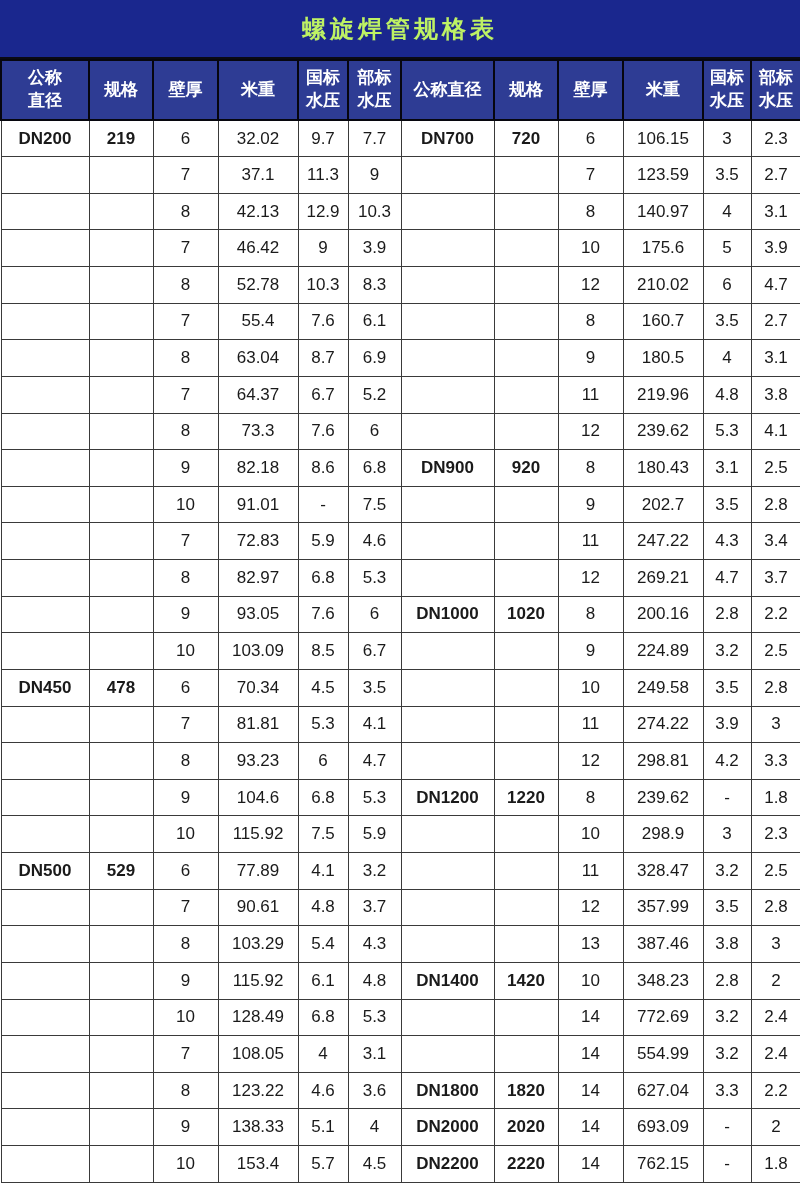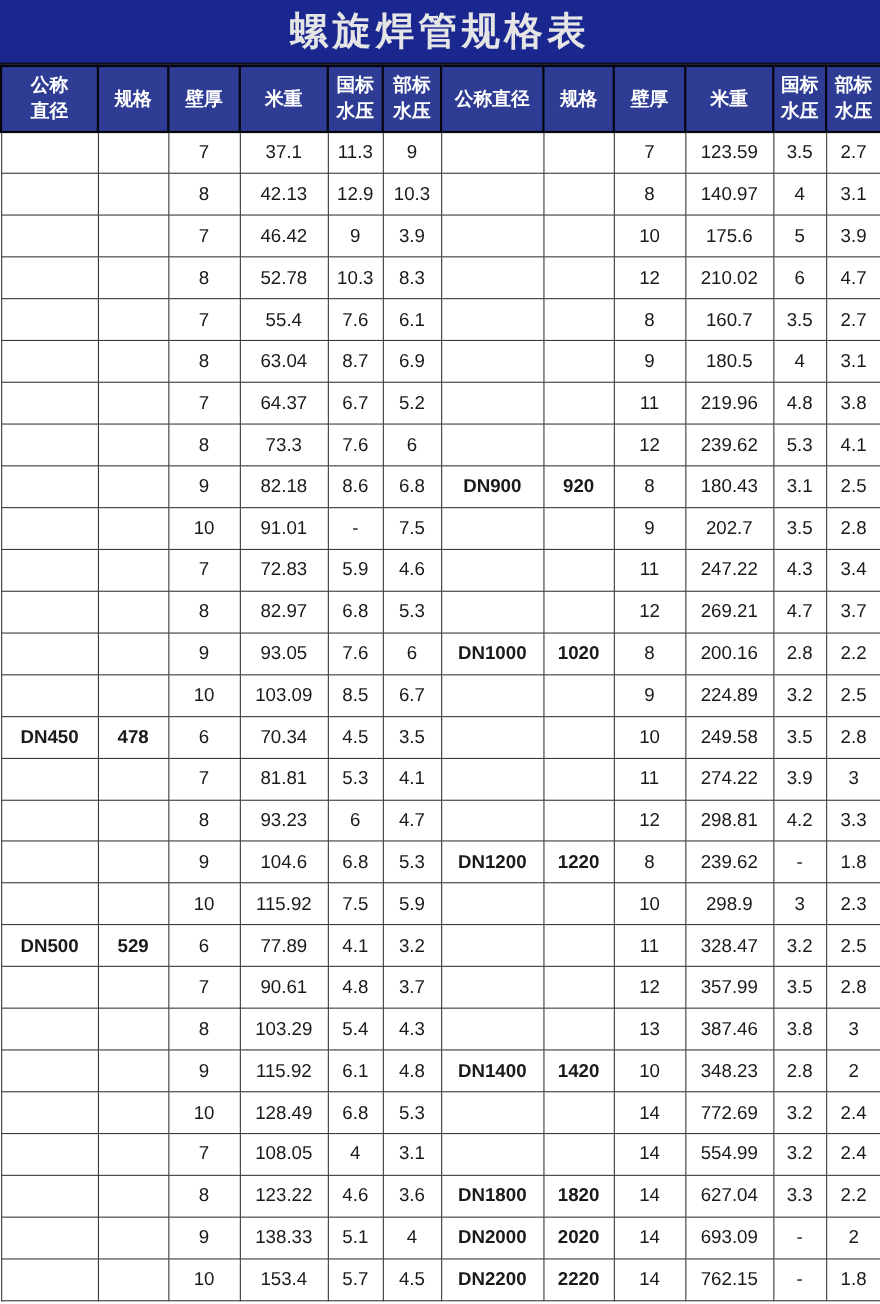--- a/index.html
+++ b/index.html
@@ -8,21 +8,21 @@
     font-family: "Liberation Sans", "DejaVu Sans", sans-serif;
     background: #ffffff; overflow: hidden;
   }
   .title-bar {
     width: 800px; height: 59px;
     background: #1a278e;
     border-bottom: 2px solid #0a0a14;
     display: flex; align-items: center; justify-content: center;
   }
   .title-bar h1 {
-    color: #e5e5e5; font-size: 35px; font-weight: bold; letter-spacing: 4px;
+    color: #bef264; font-size: 24px; font-weight: bold; letter-spacing: 4px;
   }
   table.spec {
     width: 800px; height: 1124px;
     border-collapse: collapse; table-layout: fixed;
     background: #ffffff;
   }
   thead tr { height: 60px; }
   thead th {
     background: #2e3c94; color: #ffffff;
     font-size: 17px; font-weight: bold;
@@ -78,20 +78,34 @@
       <th>壁厚</th>
       <th>米重</th>
       <th>国标
 水压</th>
       <th>部标
 水压</th>
     </tr>
   </thead>
   <tbody>
       <tr>
+        <td class="grp">DN200</td>
+        <td class="grp">219</td>
+        <td>6</td>
+        <td>32.02</td>
+        <td>9.7</td>
+        <td>7.7</td>
+        <td class="grp">DN700</td>
+        <td class="grp">720</td>
+        <td>6</td>
+        <td>106.15</td>
+        <td>3</td>
+        <td>2.3</td>
+      </tr>
+      <tr>
         <td class="grp"></td>
         <td class="grp"></td>
         <td>7</td>
         <td>37.1</td>
         <td>11.3</td>
         <td>9</td>
         <td class="grp"></td>
         <td class="grp"></td>
         <td>7</td>
         <td>123.59</td>

